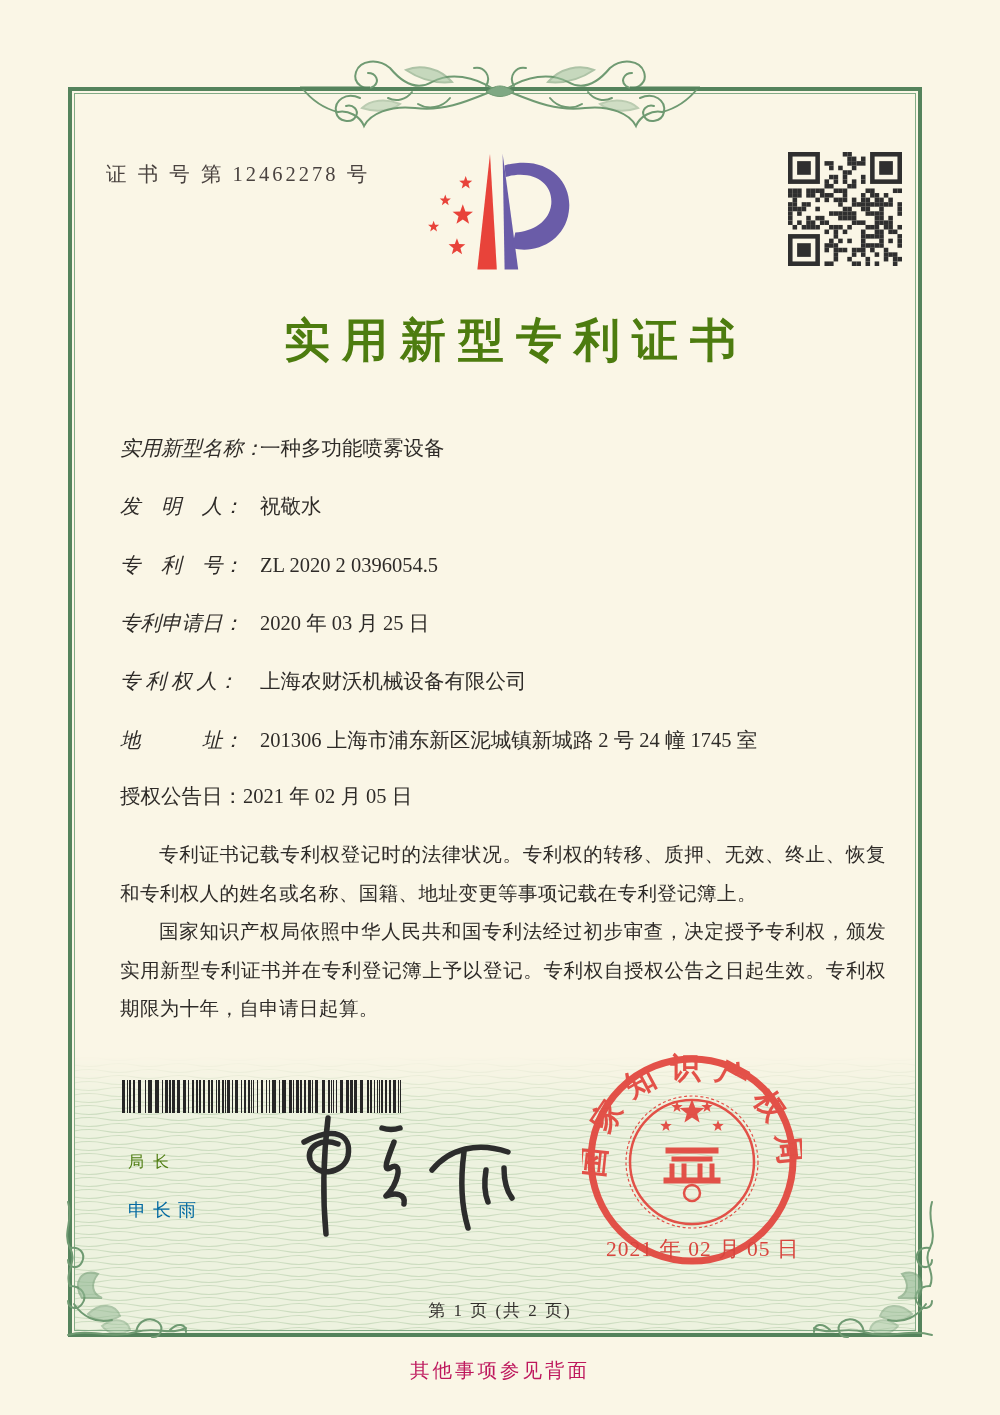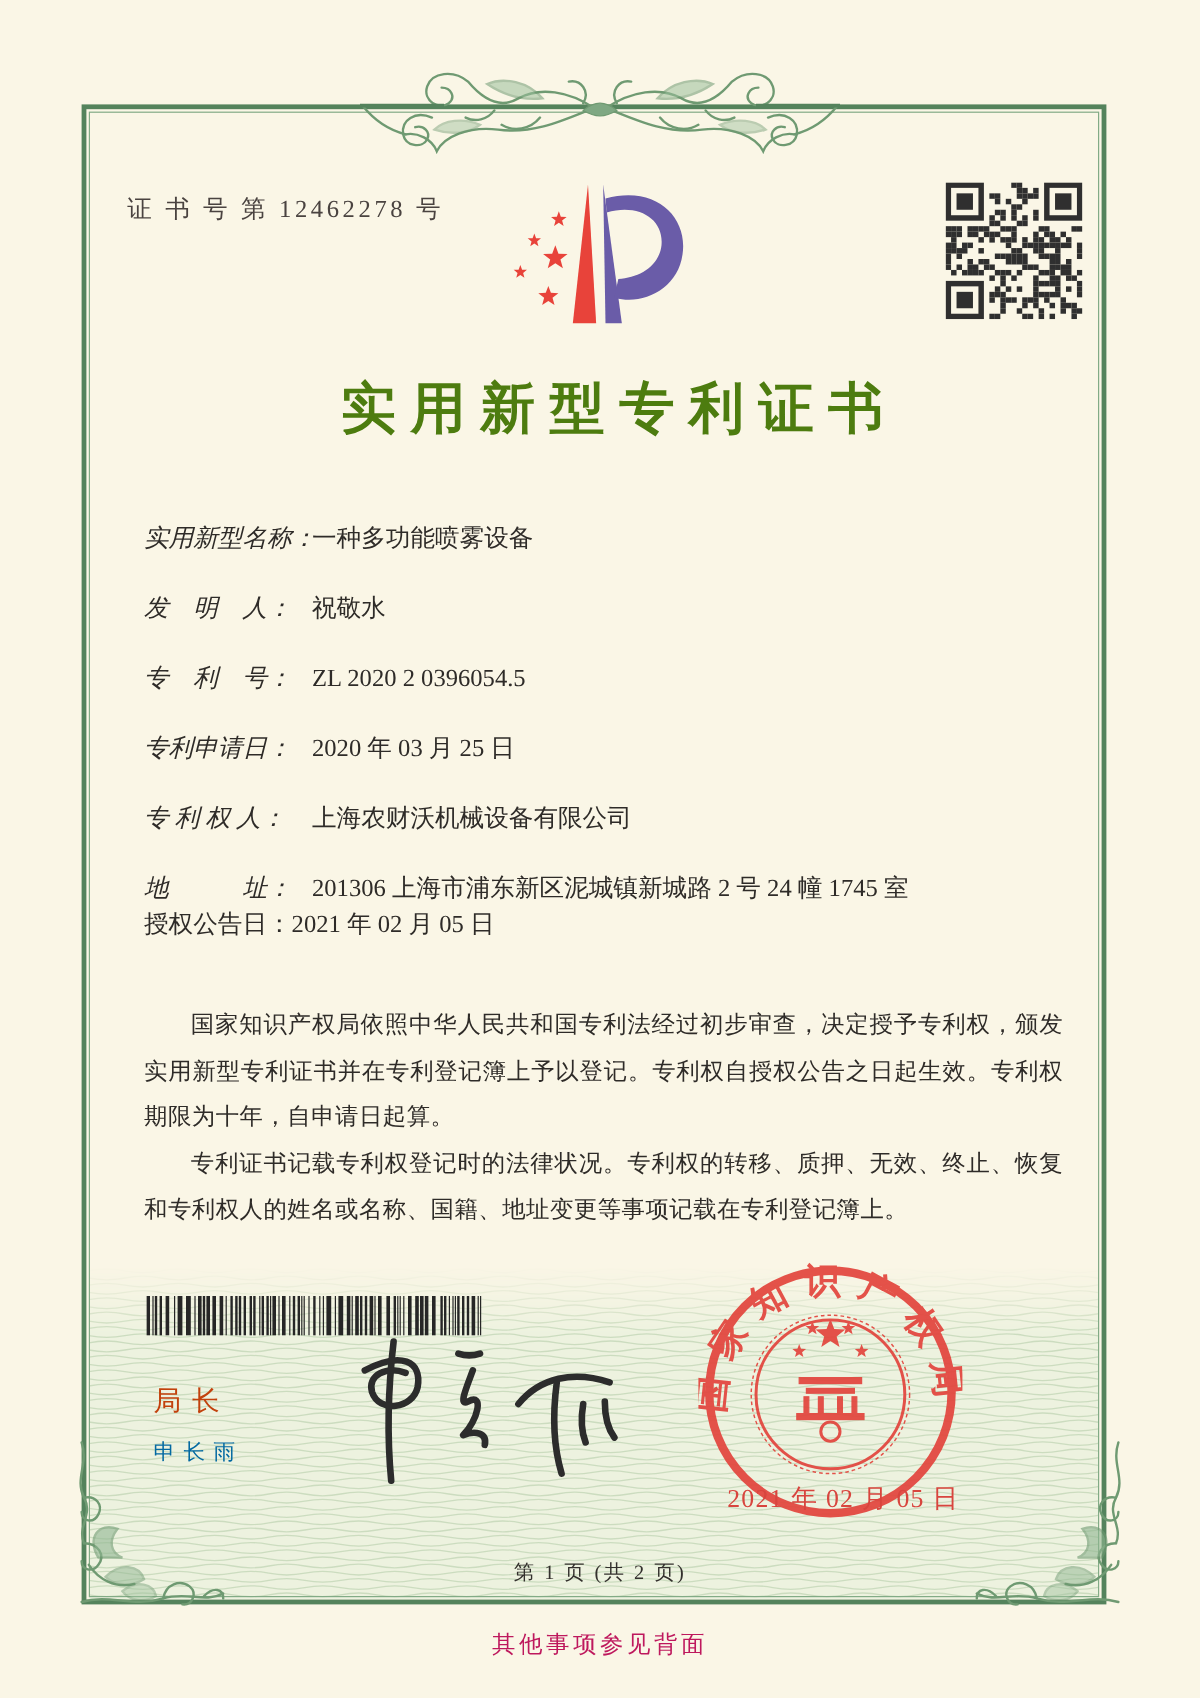--- a/index.html
+++ b/index.html
@@ -38,21 +38,21 @@
   .frow .lab{display:inline-block;width:140px;font-style:italic;}
   .grant-no{position:absolute;left:368px;top:0;}
   
   .paras{left:120px;top:836px;width:766px;z-index:3;}
   .paras p{
     margin:0;font-size:19.5px;line-height:38.5px;text-indent:2em;
     text-align:justify;letter-spacing:0.4px;color:#2e2b28;
   }
   
   .barcode{left:122px;top:1080px;z-index:3;}
-  .dtitle{left:128px;top:1152px;font-size:23px;letter-spacing:9px;z-index:3;color:#c2410c;font-family:"Liberation Sans","DejaVu Sans",sans-serif;}
+  .dtitle{left:128px;top:1152px;font-size:16px;letter-spacing:9px;z-index:3;color:#4d7c0f;font-family:"Liberation Sans","DejaVu Sans",sans-serif;}
   .dname{left:128px;top:1198px;font-size:18px;letter-spacing:7px;z-index:3;color:#0369a1;font-family:Liberation Serif, serif;}
   .sig{left:282px;top:1112px;z-index:4;}
   .seal{left:582px;top:1050px;z-index:5;}
   .sealdate{left:606px;top:1234px;font-size:21.5px;letter-spacing:1px;color:#d8453e;z-index:6;white-space:nowrap;}
   .pageinfo{left:0;top:1299px;width:100%;text-align:center;font-size:17px;letter-spacing:2px;z-index:3;color:#33302d;}
   .backnote{left:0;top:1357px;width:100%;text-align:center;font-size:19.5px;letter-spacing:3px;color:#be185d;z-index:3;}
   .orn-top{left:300px;top:40px;z-index:3;}
   .orn-bl{left:52px;top:1198px;z-index:3;}
   .orn-br{left:798px;top:1198px;z-index:3;}
   svg{display:block;}
@@ -407,27 +407,27 @@
 </div>
 <div class="abs frow" style="top:609px">
   <span class="lab">专利申请日：</span><span>2020 年 03 月 25 日</span>
 </div>
 <div class="abs frow" style="top:667px">
   <span class="lab">专 利 权 人：</span><span>上海农财沃机械设备有限公司</span>
 </div>
 <div class="abs frow" style="top:726px">
   <span class="lab">地　　　址：</span><span>201306 上海市浦东新区泥城镇新城路 2 号 24 幢 1745 室</span>
 </div>
-<div class="abs frow" style="top:756px;width:766px">
+<div class="abs frow" style="top:782px;width:766px">
   <span>授权公告日：</span><span>2021 年 02 月 05 日</span>
 </div>
 
 <div class="abs paras">
+  <p>专利证书记载专利权登记时的法律状况。专利权的转移、质押、无效、终止、恢复和专利权人的姓名或名称、国籍、地址变更等事项记载在专利登记簿上。</p>
   <p>国家知识产权局依照中华人民共和国专利法经过初步审查，决定授予专利权，颁发实用新型专利证书并在专利登记簿上予以登记。专利权自授权公告之日起生效。专利权期限为十年，自申请日起算。</p>
-  <p>专利证书记载专利权登记时的法律状况。专利权的转移、质押、无效、终止、恢复和专利权人的姓名或名称、国籍、地址变更等事项记载在专利登记簿上。</p>
 </div>
 
 <svg class="abs barcode" id="barsvg" width="284" height="33" viewBox="0 0 284 33">
     <rect x="0" y="0" width="3" height="33" fill="#262626"></rect>
     <rect x="5" y="0" width="1" height="33" fill="#262626"></rect>
     <rect x="7" y="0" width="2" height="33" fill="#262626"></rect>
     <rect x="11" y="0" width="2" height="33" fill="#262626"></rect>
     <rect x="16" y="0" width="3" height="33" fill="#262626"></rect>
     <rect x="23" y="0" width="1" height="33" fill="#262626"></rect>
     <rect x="26" y="0" width="4" height="33" fill="#262626"></rect>

